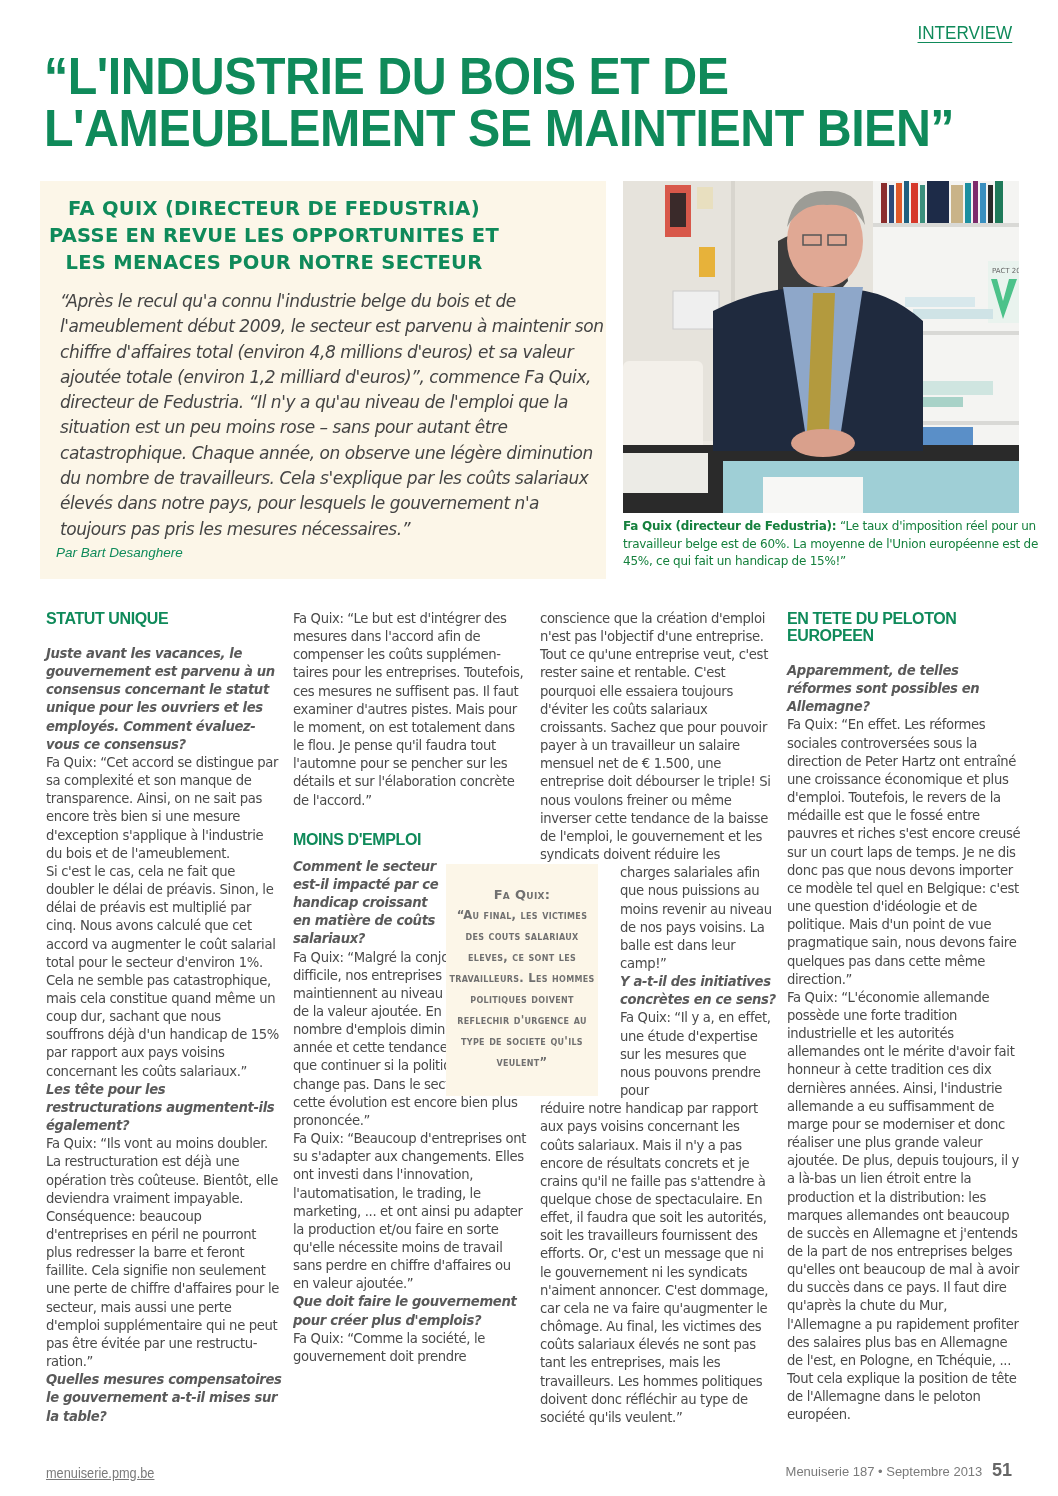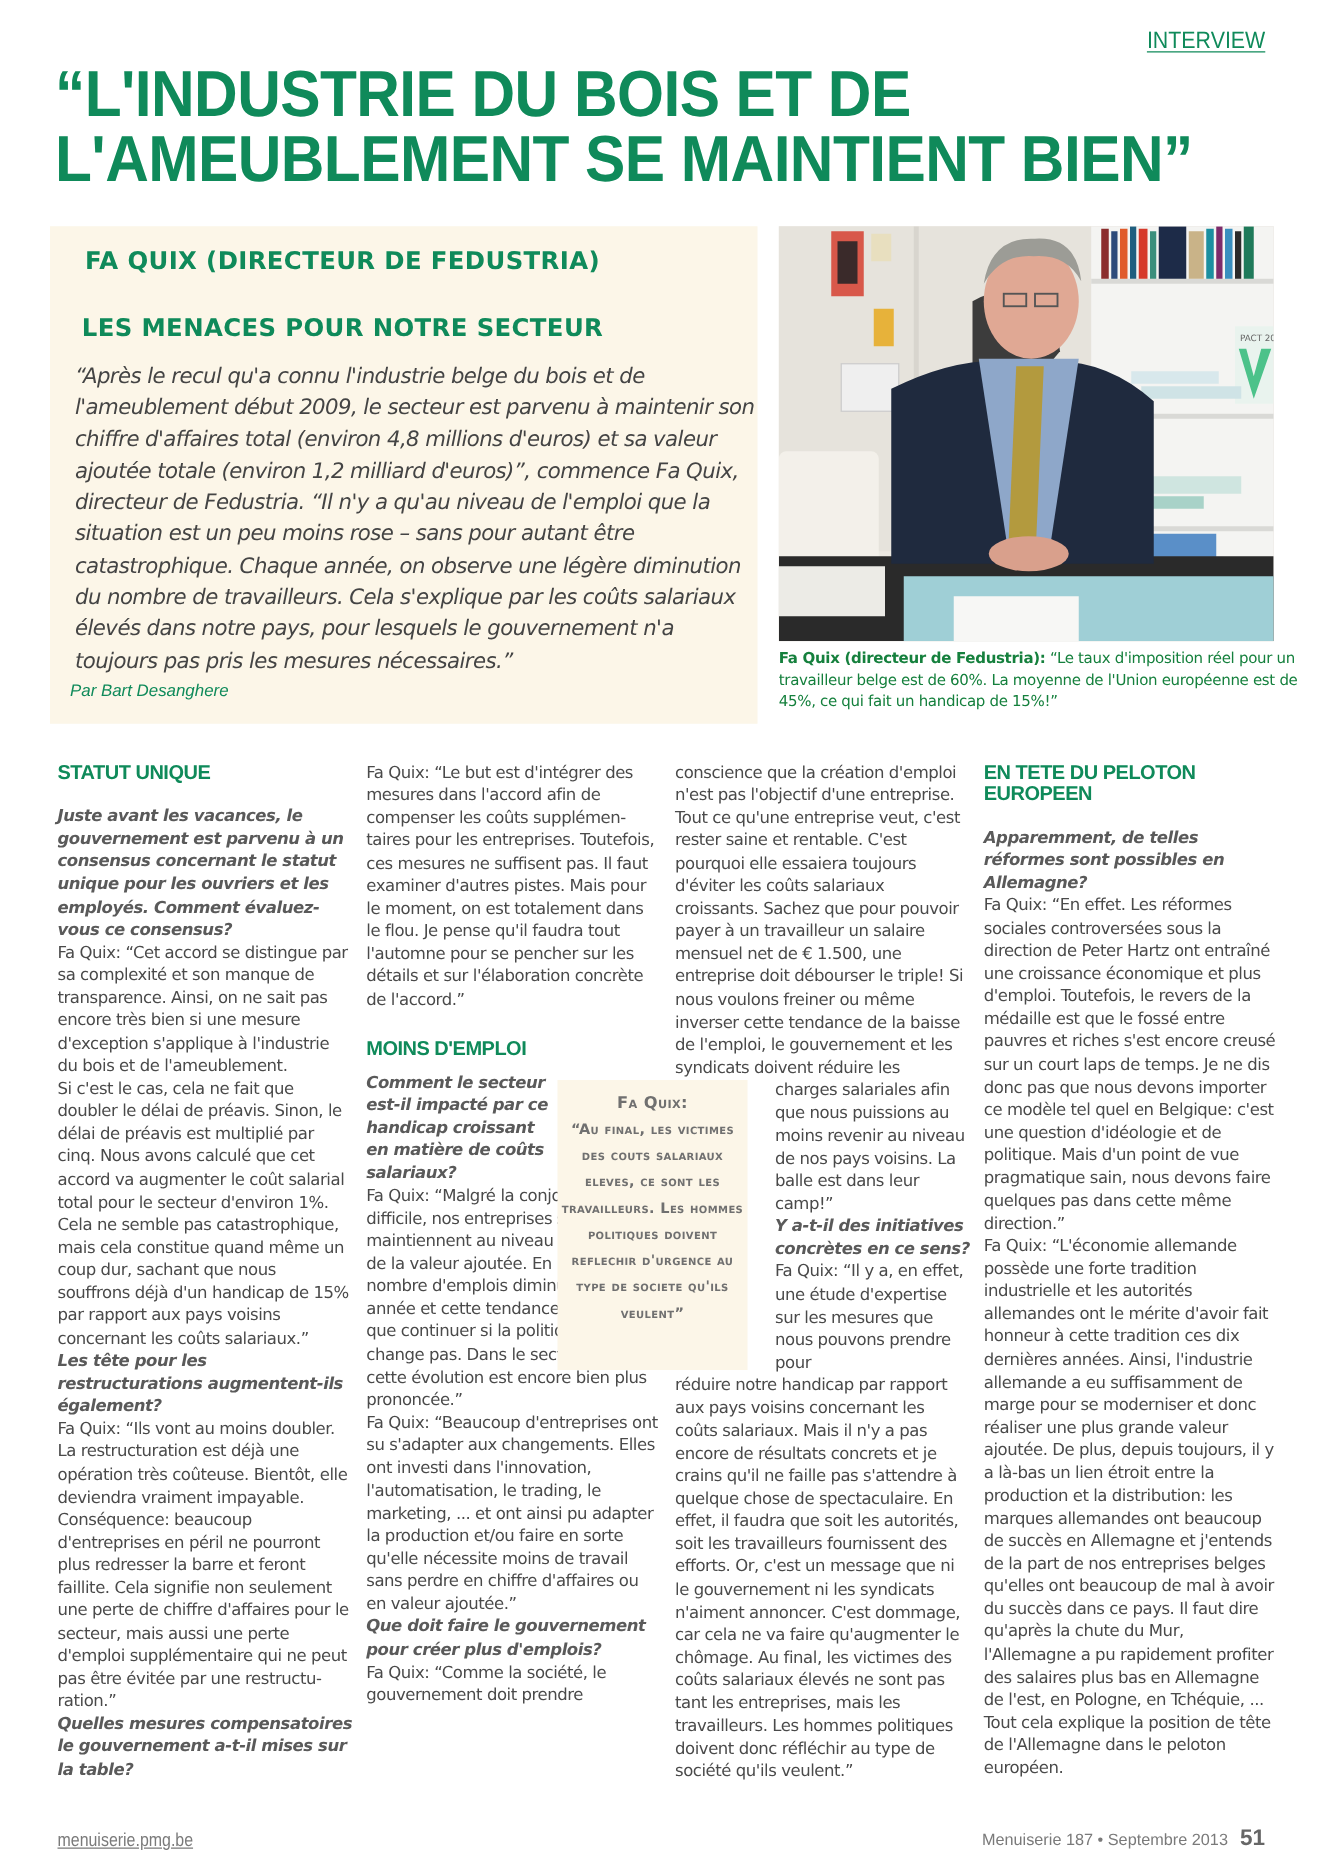--- a/index.html
+++ b/index.html
@@ -32,42 +32,42 @@
   .col h2 { margin:0 0 18px 0; font-family:"Liberation Sans", sans-serif; font-weight:bold;
             font-size:16px; line-height:17px; color:#0f8a5a; letter-spacing:-0.4px; }
   .q { font-weight:bold; font-style:italic; color:#5a5a5a; }
   .col1 { left:46px; }
   .col2 { left:293px; }
   .col3 { left:540px; }
   .col4 { left:787px; }
   .pull { position:absolute; left:446px; top:864px; width:152px; height:232px; background:#fcf6e8;
           text-align:center; font-family:"DejaVu Sans", sans-serif; font-weight:bold;
           color:#707070; font-size:11.6px; line-height:21px; font-variant:small-caps;
-          padding-top:8px; box-sizing:border-box; letter-spacing:0.3px; }
+          padding-top:20px; box-sizing:border-box; letter-spacing:0.3px; }
   .footer-url { position:absolute; left:46px; top:1464px; font-size:15px; color:#7a7a7a;
                 font-family:"Liberation Sans", sans-serif; text-decoration:underline;
                 transform:scaleX(0.85); transform-origin:left; }
   .footer-right { position:absolute; right:46px; top:1460px; font-size:13px; color:#7a7a7a;
                   font-family:"Liberation Sans", sans-serif; }
   .footer-right .pg { font-size:18px; font-weight:bold; color:#666; margin-left:6px; }
 </style>
 </head>
 <body>
 
 <div class="section-tag">INTERVIEW</div>
 
 <h1 class="headline">
   <span>“L'INDUSTRIE DU BOIS ET DE</span><br>
   <span>L'AMEUBLEMENT SE MAINTIENT BIEN”</span>
 </h1>
 
 <div class="intro-box">
   <h2 class="intro-sub">
     <span>FA QUIX (DIRECTEUR DE FEDUSTRIA)</span><br>
-    <br>
+    <span>PASSE EN REVUE LES OPPORTUNITES ET</span><br>
     <span>LES MENACES POUR NOTRE SECTEUR</span>
   </h2>
   <p class="intro-text">“Après le recul qu'a connu l'industrie belge du bois et de l'ameublement début 2009, le secteur est parvenu à maintenir son chiffre d'affaires total (environ 4,8 millions d'euros) et sa valeur ajoutée totale (environ 1,2 milliard d'euros)”, commence Fa Quix, directeur de Fedustria. “Il n'y a qu'au niveau de l'emploi que la situation est un peu moins rose – sans pour autant être catastrophique. Chaque année, on observe une légère diminution du nombre de travailleurs. Cela s'explique par les coûts salariaux élevés dans notre pays, pour lesquels le gouvernement n'a toujours pas pris les mesures nécessaires.”</p>
   <p class="byline">Par Bart Desanghere</p>
 </div>
 
 <div class="photo">
   <svg width="396" height="332" viewBox="0 0 396 332">
     <rect x="0" y="0" width="396" height="332" fill="#ece9e2"></rect>
     <rect x="0" y="0" width="250" height="260" fill="#e6e3dc"></rect>

